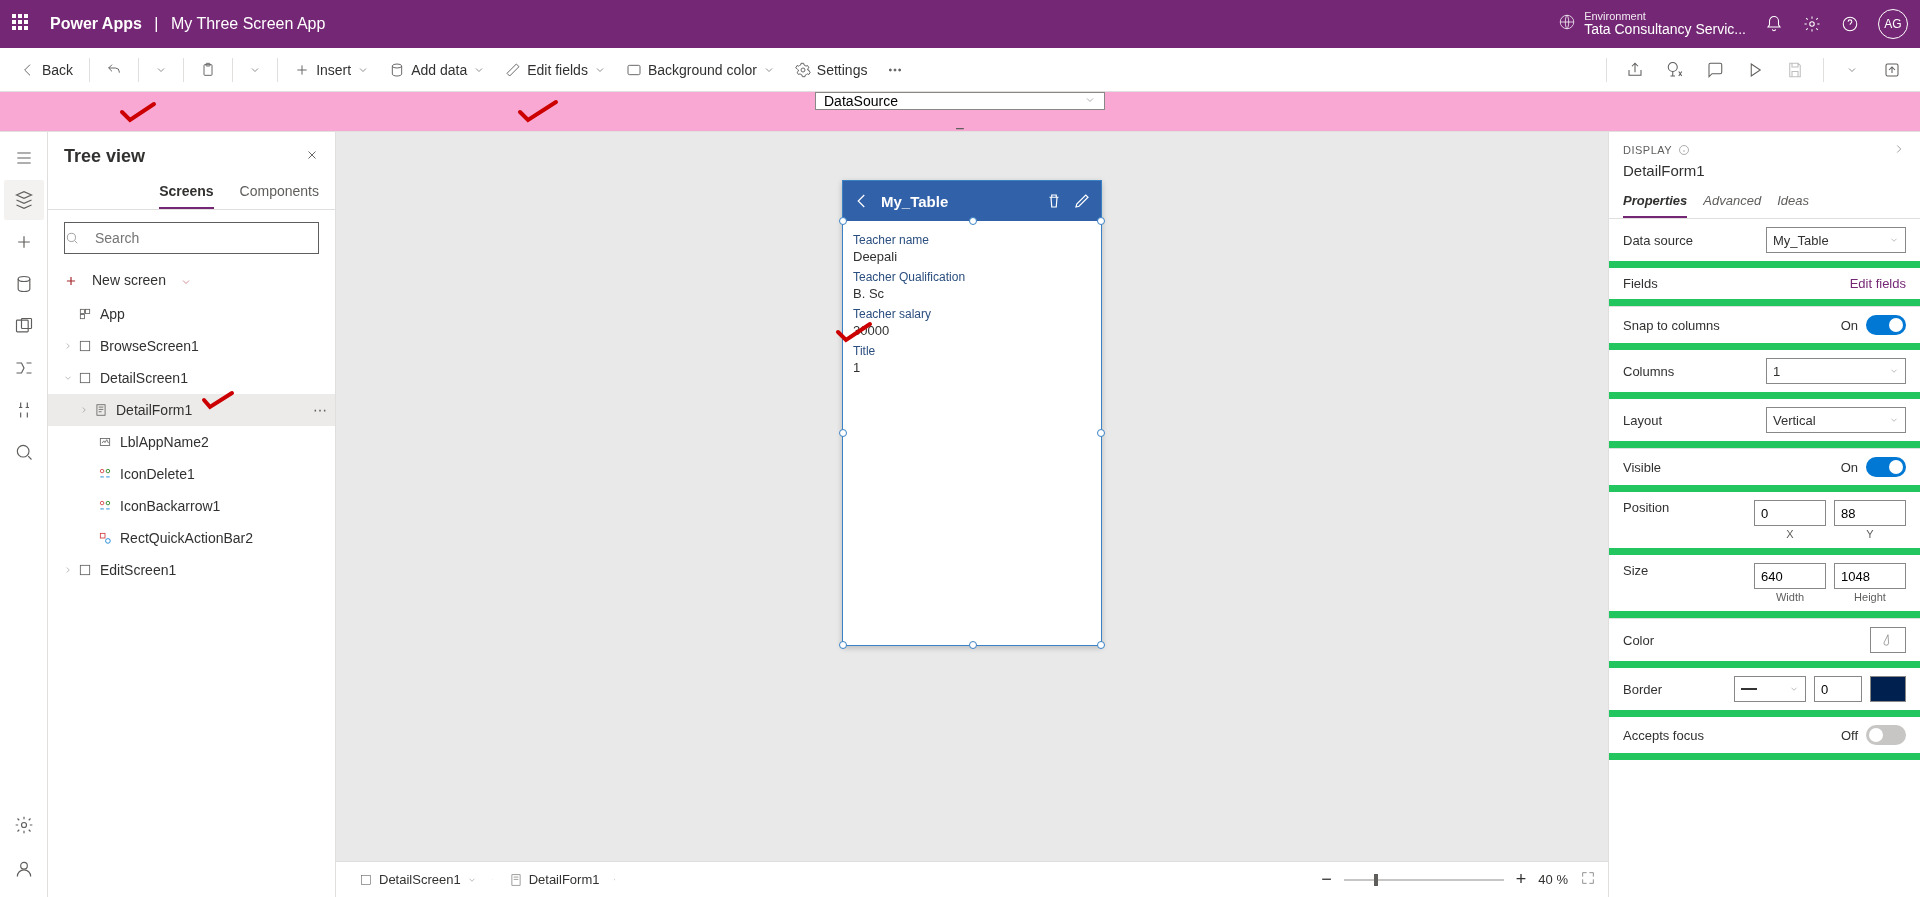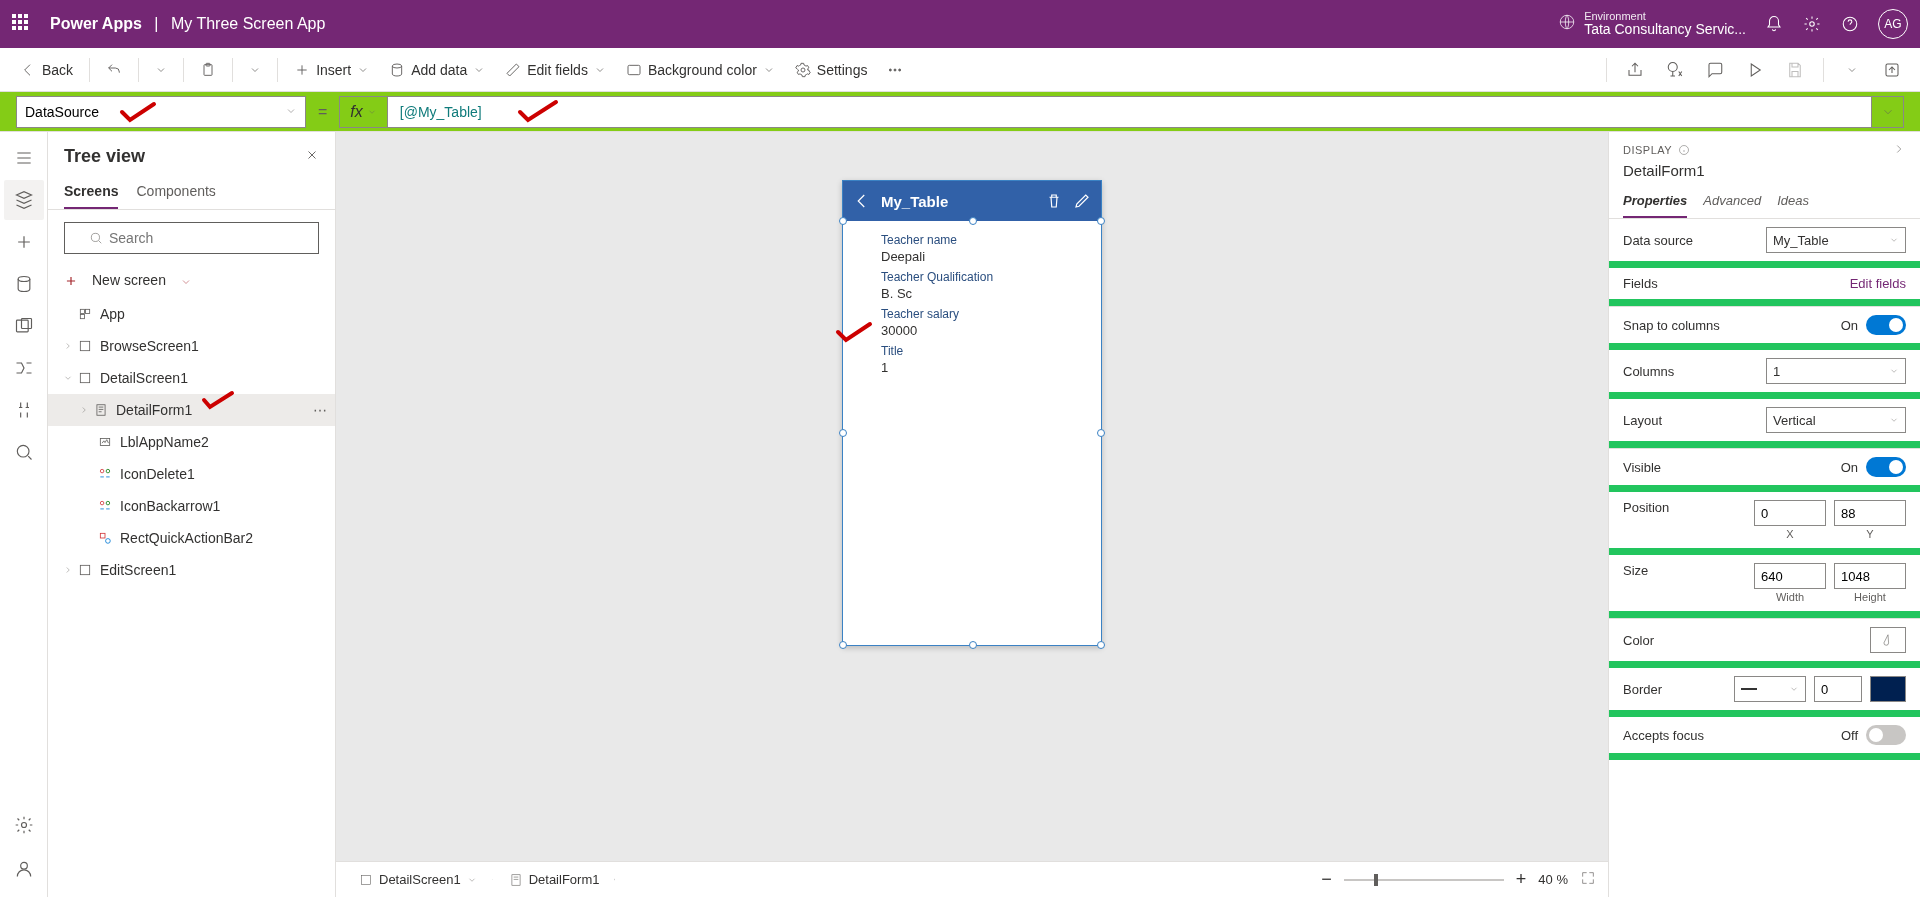--- a/index.html
+++ b/index.html
@@ -26,21 +26,21 @@
 .cmdbar { height: 44px; background: #fff; border-bottom: 1px solid #e1dfdd; display: flex; align-items: center; padding: 0 12px; gap: 4px; }
 .cmd { display: flex; align-items: center; gap: 6px; padding: 4px 8px; font-size: 14px; color: #323130; cursor: pointer; border-radius: 2px; }
 .cmd svg { width: 16px; height: 16px; stroke: #605e5c; fill: none; stroke-width: 1.4; }
 .vbar { width: 1px; height: 24px; background: #e1dfdd; margin: 0 4px; }
 .cmd-chev svg { width: 12px; height: 12px; }
 .cmdbar-right { margin-left: auto; display: flex; align-items: center; gap: 8px; }
 .cmdbar-right .ricon { width: 32px; height: 32px; display: flex; align-items: center; justify-content: center; cursor: pointer; }
 .cmdbar-right svg { width: 18px; height: 18px; stroke: #605e5c; fill: none; stroke-width: 1.4; }
 
 
-.fxbar { height: 40px; background: #84cc16; border-bottom: 1px solid #e1dfdd; display: flex; align-items: center; padding: 0 16px; gap: 12px; }
+.fxbar { height: 40px; background: #f9a8d4; border-bottom: 1px solid #e1dfdd; display: flex; align-items: center; padding: 0 16px; gap: 12px; flex-direction: column; }
 .prop-dd { width: 290px; height: 32px; border: 1px solid #8a8886; display: flex; align-items: center; padding: 0 8px; font-size: 14px; background: #fff; position: relative; }
 .prop-dd .chev { margin-left: auto; }
 .eq { font-size: 16px; color: #605e5c; }
 .fx { display: flex; align-items: center; gap: 4px; font-style: italic; font-family: 'Segoe UI', serif; color: #323130; }
 .fx-input { flex: 1; height: 32px; border: 1px solid #8a8886; display: flex; align-items: center; padding: 12px 12px; font-family: Consolas, monospace; font-size: 14px; color: #0f7b7b; background: #fff; }
 .fx-expand { width: 32px; height: 32px; border: 1px solid #8a8886; border-left: none; display: flex; align-items: center; justify-content: center; cursor: pointer; }
 
 
 .main { position: absolute; top: 132px; bottom: 0; left: 0; right: 0; display: flex; }
 
@@ -49,24 +49,24 @@
 .rail-item { width: 40px; height: 40px; display: flex; align-items: center; justify-content: center; cursor: pointer; border-radius: 2px; }
 .rail-item.active { background: #f3f2f1; }
 .rail-item svg { width: 20px; height: 20px; stroke: #605e5c; fill: none; stroke-width: 1.4; }
 .rail-bottom { margin-top: auto; margin-bottom: 8px; display: flex; flex-direction: column; gap: 4px; }
 
 
 .tree { width: 288px; background: #fff; border-right: 1px solid #e1dfdd; display: flex; flex-direction: column; }
 .tree-hdr { padding: 14px 16px 8px; display: flex; align-items: center; }
 .tree-title { font-size: 18px; font-weight: 600; color: #323130; }
 .tree-close { margin-left: auto; cursor: pointer; }
-.tree-tabs { display: flex; gap: 18px; padding: 0 16px; border-bottom: 1px solid #e1dfdd; }
+.tree-tabs { display: flex; gap: 26px; padding: 0 16px; border-bottom: 1px solid #e1dfdd; justify-content: flex-end; }
 .tree-tab { padding: 8px 0; font-size: 14px; color: #605e5c; cursor: pointer; }
 .tree-tab.active { color: #323130; border-bottom: 2px solid #742774; font-weight: 600; }
-.tree-search { margin: 12px 16px; height: 32px; border: 1px solid #605e5c; display: flex; align-items: center; padding: 0 24px; gap: 6px; }
+.tree-search { margin: 12px 16px; height: 32px; border: 1px solid #605e5c; display: flex; align-items: center; padding: 0 0; gap: 16px; }
 .tree-search input { border: none; outline: none; flex: 1; font-size: 14px; }
 .new-screen { padding: 6px 16px; display: flex; align-items: flex-end; gap: 14px; font-size: 14px; color: #323130; cursor: pointer; }
 .new-screen svg { stroke: #a4262c; }
 .tree-list { flex: 1; overflow: auto; padding-top: 4px; }
 .tnode { display: flex; align-items: center; height: 32px; font-size: 14px; color: #323130; cursor: pointer; padding-right: 8px; }
 .tnode.sel { background: #edebe9; }
 .tnode .exp { width: 16px; display: flex; justify-content: center; }
 .tnode .ticon { width: 18px; margin-right: 6px; display: flex; justify-content: center; }
 .tnode .ticon svg { width: 14px; height: 14px; stroke: #605e5c; fill: none; stroke-width: 1.4; }
 .tnode .dots { margin-left: auto; color: #605e5c; }
@@ -74,21 +74,21 @@
 
 
 .canvas { flex: 1; background: #e9e9e9; position: relative; overflow: hidden; }
 .phone { position: absolute; left: 50%; top: 48px; transform: translateX(-50%); width: 260px; height: 466px; background: #fff; border: 1px solid #3b82c4; box-shadow: 0 2px 6px rgba(0,0,0,.2); }
 .phone-bar { height: 40px; background: #3b5998; background: #2f5fa0; display: flex; align-items: center; padding: 0 10px; color: #fff; gap: 10px; }
 .phone-bar { background: #3068b0; }
 .phone-bar { background: #3161a8; }
 .phone-title { font-size: 15px; font-weight: 600; flex: 1; }
 .ph-icon { width: 18px; height: 18px; cursor: pointer; }
 .ph-icon svg { width: 18px; height: 18px; stroke: #fff; fill: none; stroke-width: 1.6; }
-.form-body { padding: 6px 10px; margin-left: 28px; }
+.form-body { padding: 6px 10px; }
 .fld-lbl { font-size: 12px; color: #2a4e7f; margin-top: 6px; }
 .fld-val { font-size: 13px; color: #323130; margin-top: 2px; }
 .sel-handle { position: absolute; width: 8px; height: 8px; background: #fff; border: 1px solid #3b82c4; border-radius: 50%; }
 
 
 .status { position: absolute; bottom: 0; left: 0; right: 0; height: 36px; background: #fff; border-top: 1px solid #e1dfdd; display: flex; align-items: center; padding: 0 12px; gap: 10px; font-size: 13px; color: #323130; }
 .crumb { display: flex; align-items: center; gap: 6px; padding: 2px 10px; border: 1px solid transparent; position: relative; }
 .crumb::after { content:''; position:absolute; right:-6px; top:0; bottom:0; width:12px; background:#fff; clip-path: polygon(0 0, 100% 50%, 0 100%); border-right:1px solid #d0d0d0;}
 .status-right { margin-left: auto; display: flex; align-items: center; gap: 12px; }
 

